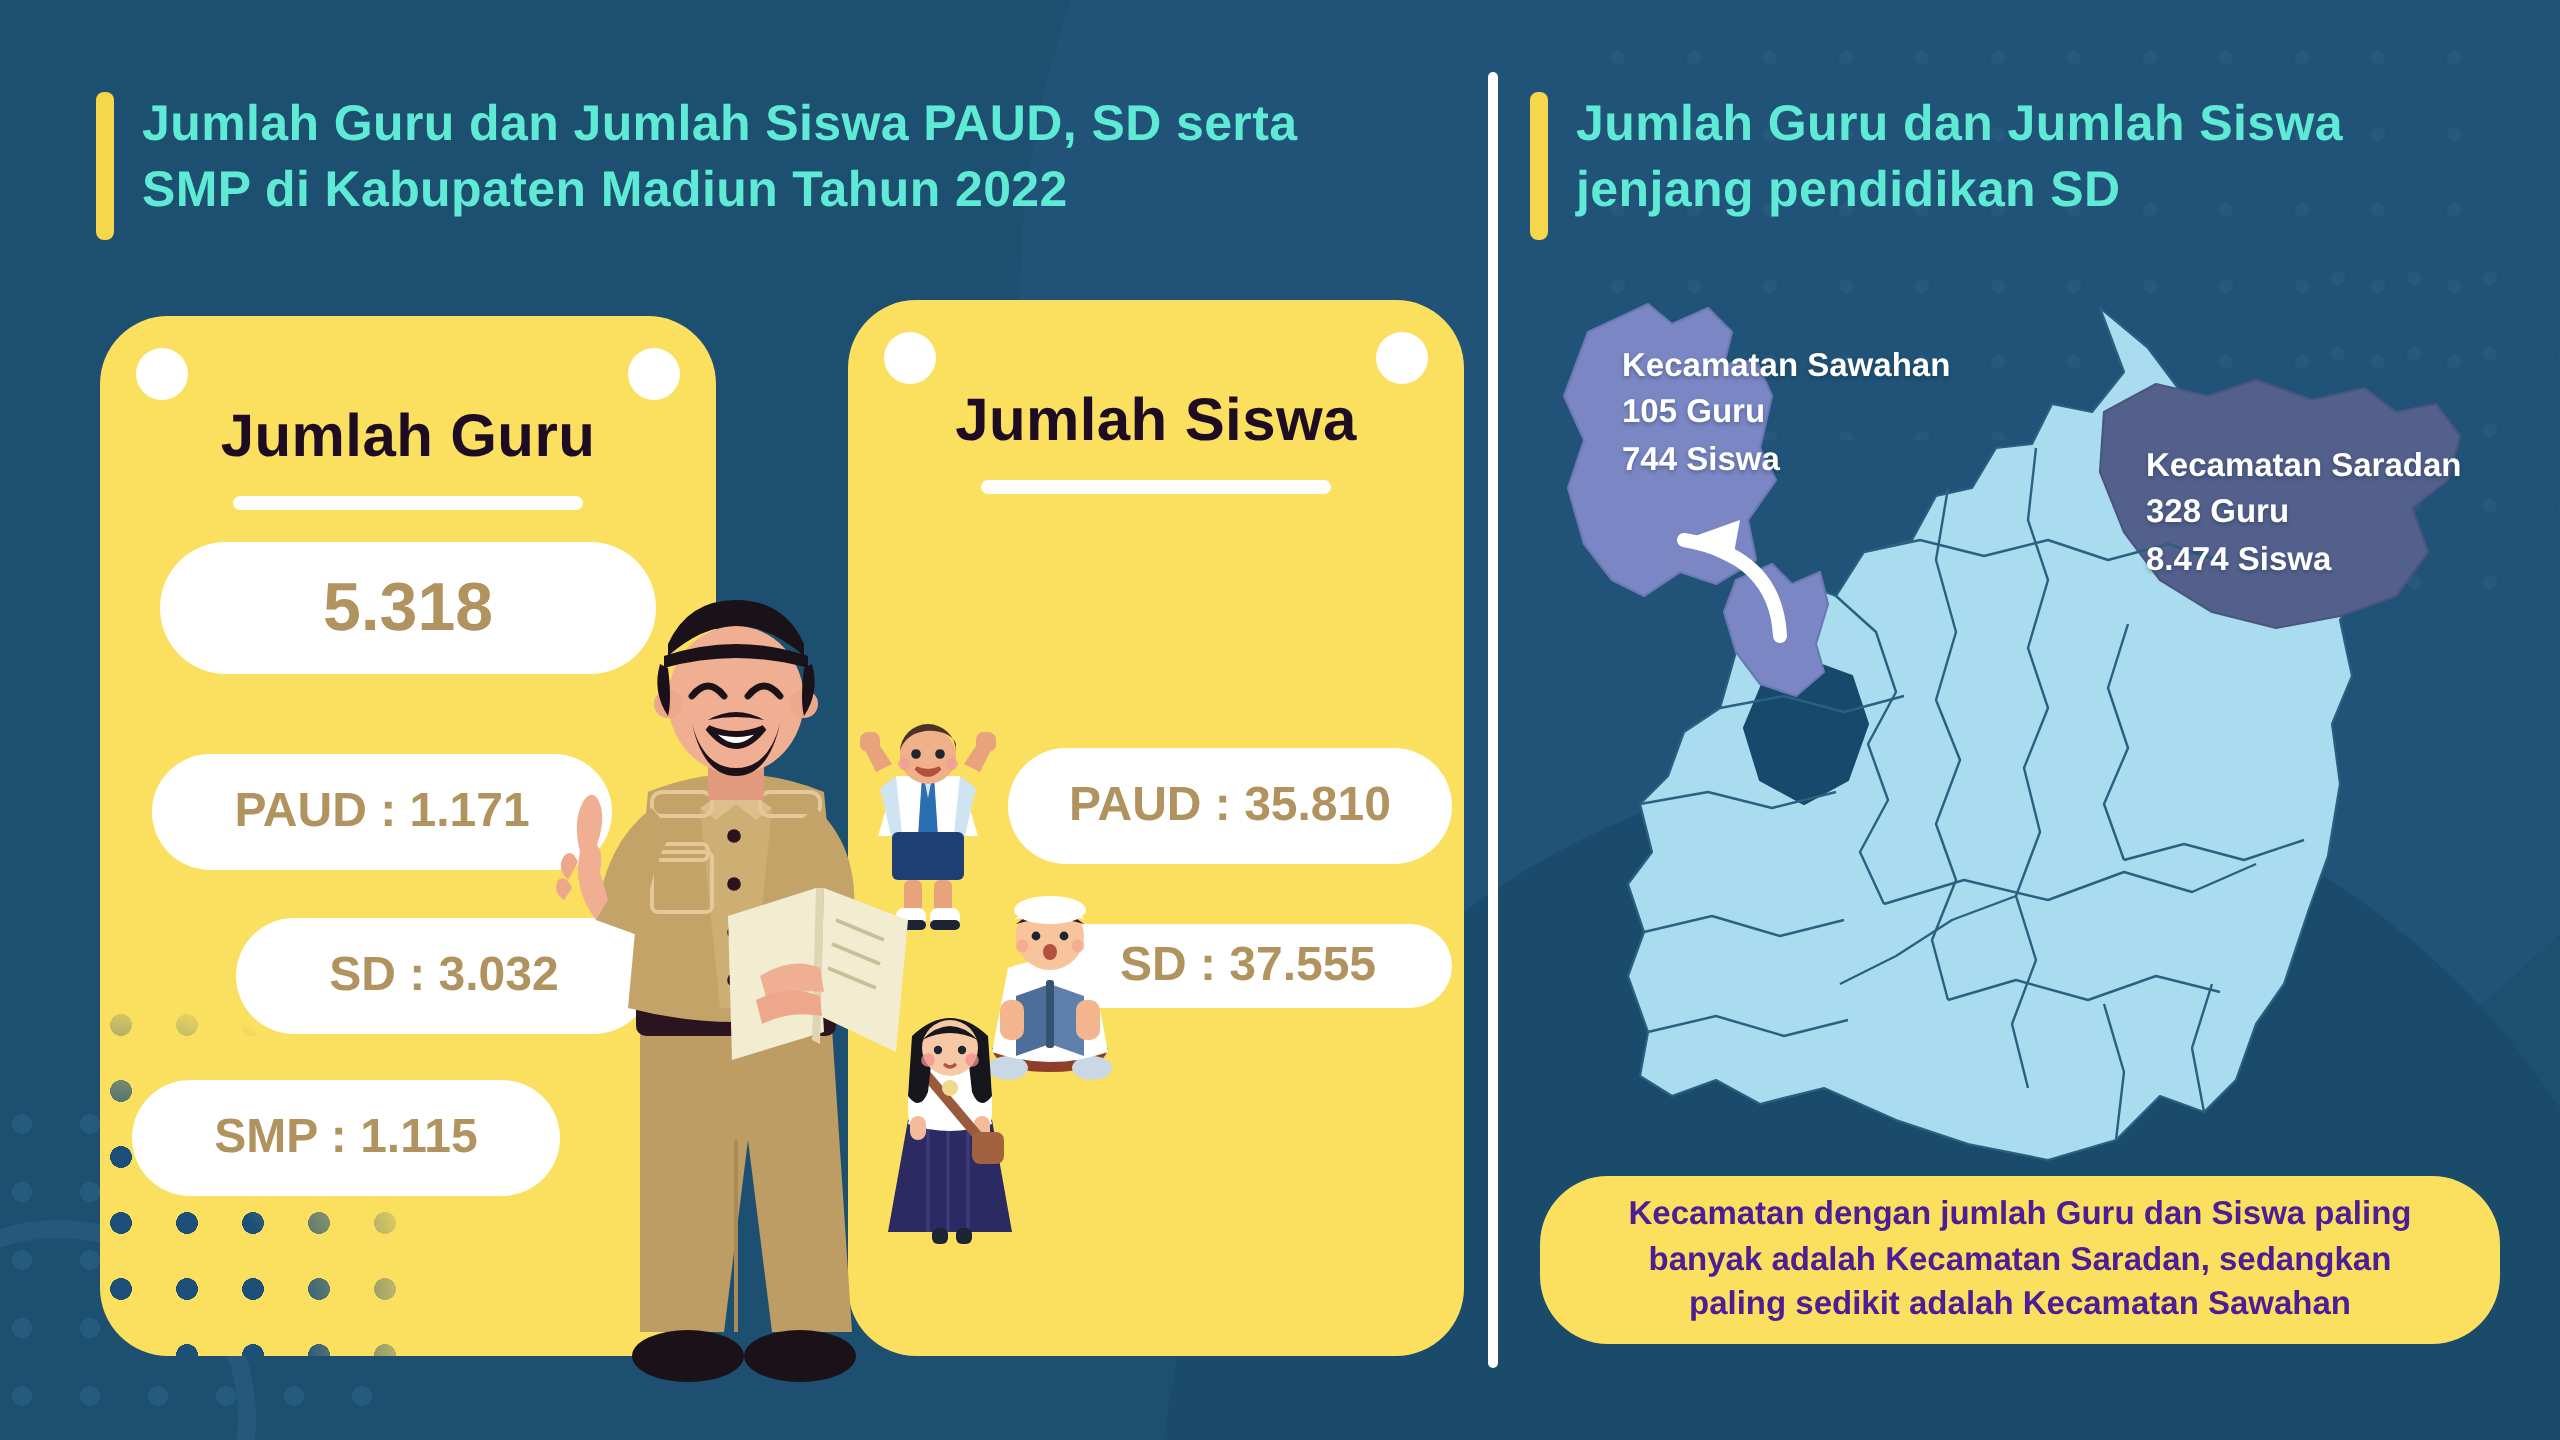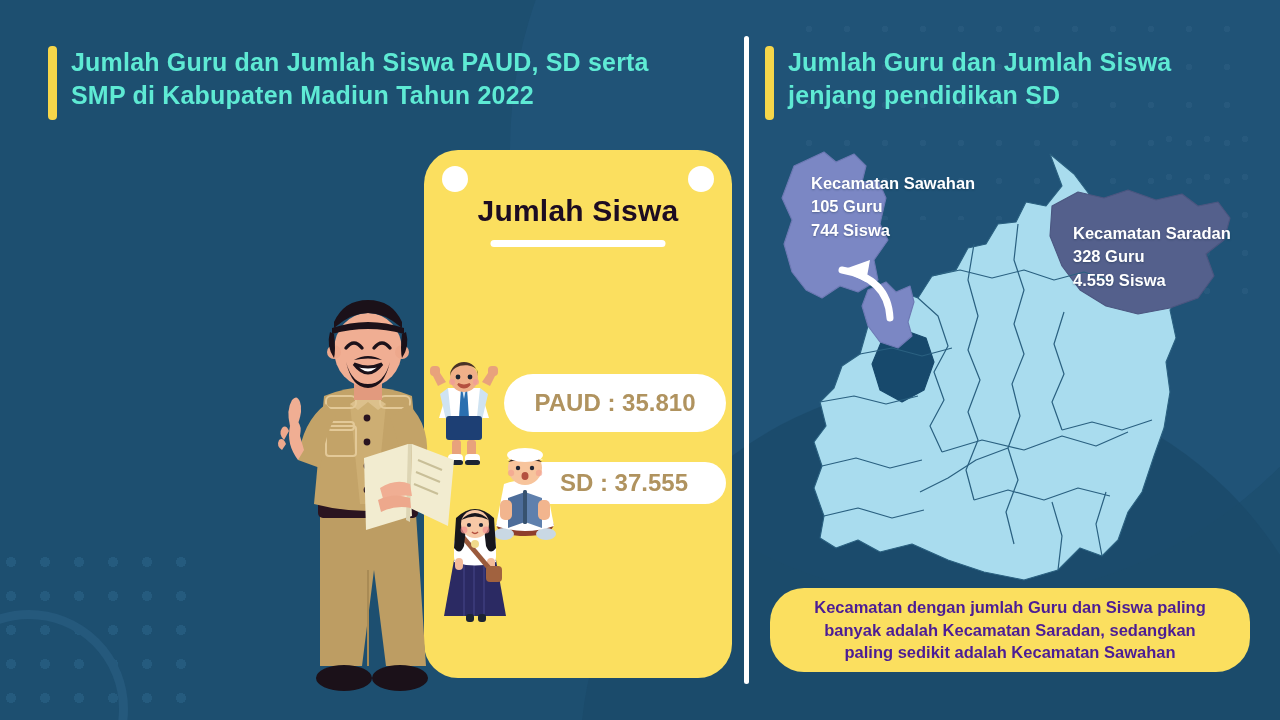--- a/index.html
+++ b/index.html
@@ -155,20 +155,32 @@
   </div>
 
   <div class="title-block" id="title-right">
     <div class="title-bar"></div>
     <div class="title-text">Jumlah Guru dan Jumlah Siswa
 jenjang pendidikan SD</div>
   </div>
 
   <div class="divider"></div>
 
+  <div class="stat-card" id="card-guru">
+    <div class="card-dots"></div>
+    <div class="punch l"></div>
+    <div class="punch r"></div>
+    <div class="card-head">Jumlah Guru</div>
+    <div class="card-rule"></div>
+
+    <div class="pill big" id="g-total">5.318</div>
+    <div class="pill sub" id="g-paud">PAUD : 1.171</div>
+    <div class="pill sub" id="g-sd">SD : 3.032</div>
+    <div class="pill sub" id="g-smp">SMP : 1.115</div>
+  </div>
 
   <div class="stat-card" id="card-siswa">
     <div class="punch l"></div>
     <div class="punch r"></div>
     <div class="card-head">Jumlah Siswa</div>
     <div class="card-rule"></div>
 
     <div class="pill sub" id="s-paud">PAUD : 35.810</div>
     <div class="pill sub" id="s-sd">SD : 37.555</div>
   </div>
@@ -363,21 +375,21 @@
       </g>
       <path d="M80 130 L108 120 L104 142Z" fill="#ffffff"></path>
     </svg>
   </div>
 
   <div class="map-label" id="label-sawahan">Kecamatan Sawahan
 105 Guru
 744 Siswa</div>
   <div class="map-label" id="label-saradan">Kecamatan Saradan
 328 Guru
-4.559 Siswa</div>
+8.474 Siswa</div>
 
   <div id="note-box">
     <div class="note-text">Kecamatan dengan jumlah Guru dan Siswa paling
 banyak adalah Kecamatan Saradan, sedangkan
 paling sedikit adalah Kecamatan Sawahan</div>
   </div>
 
 </div>
 
 </body></html>

